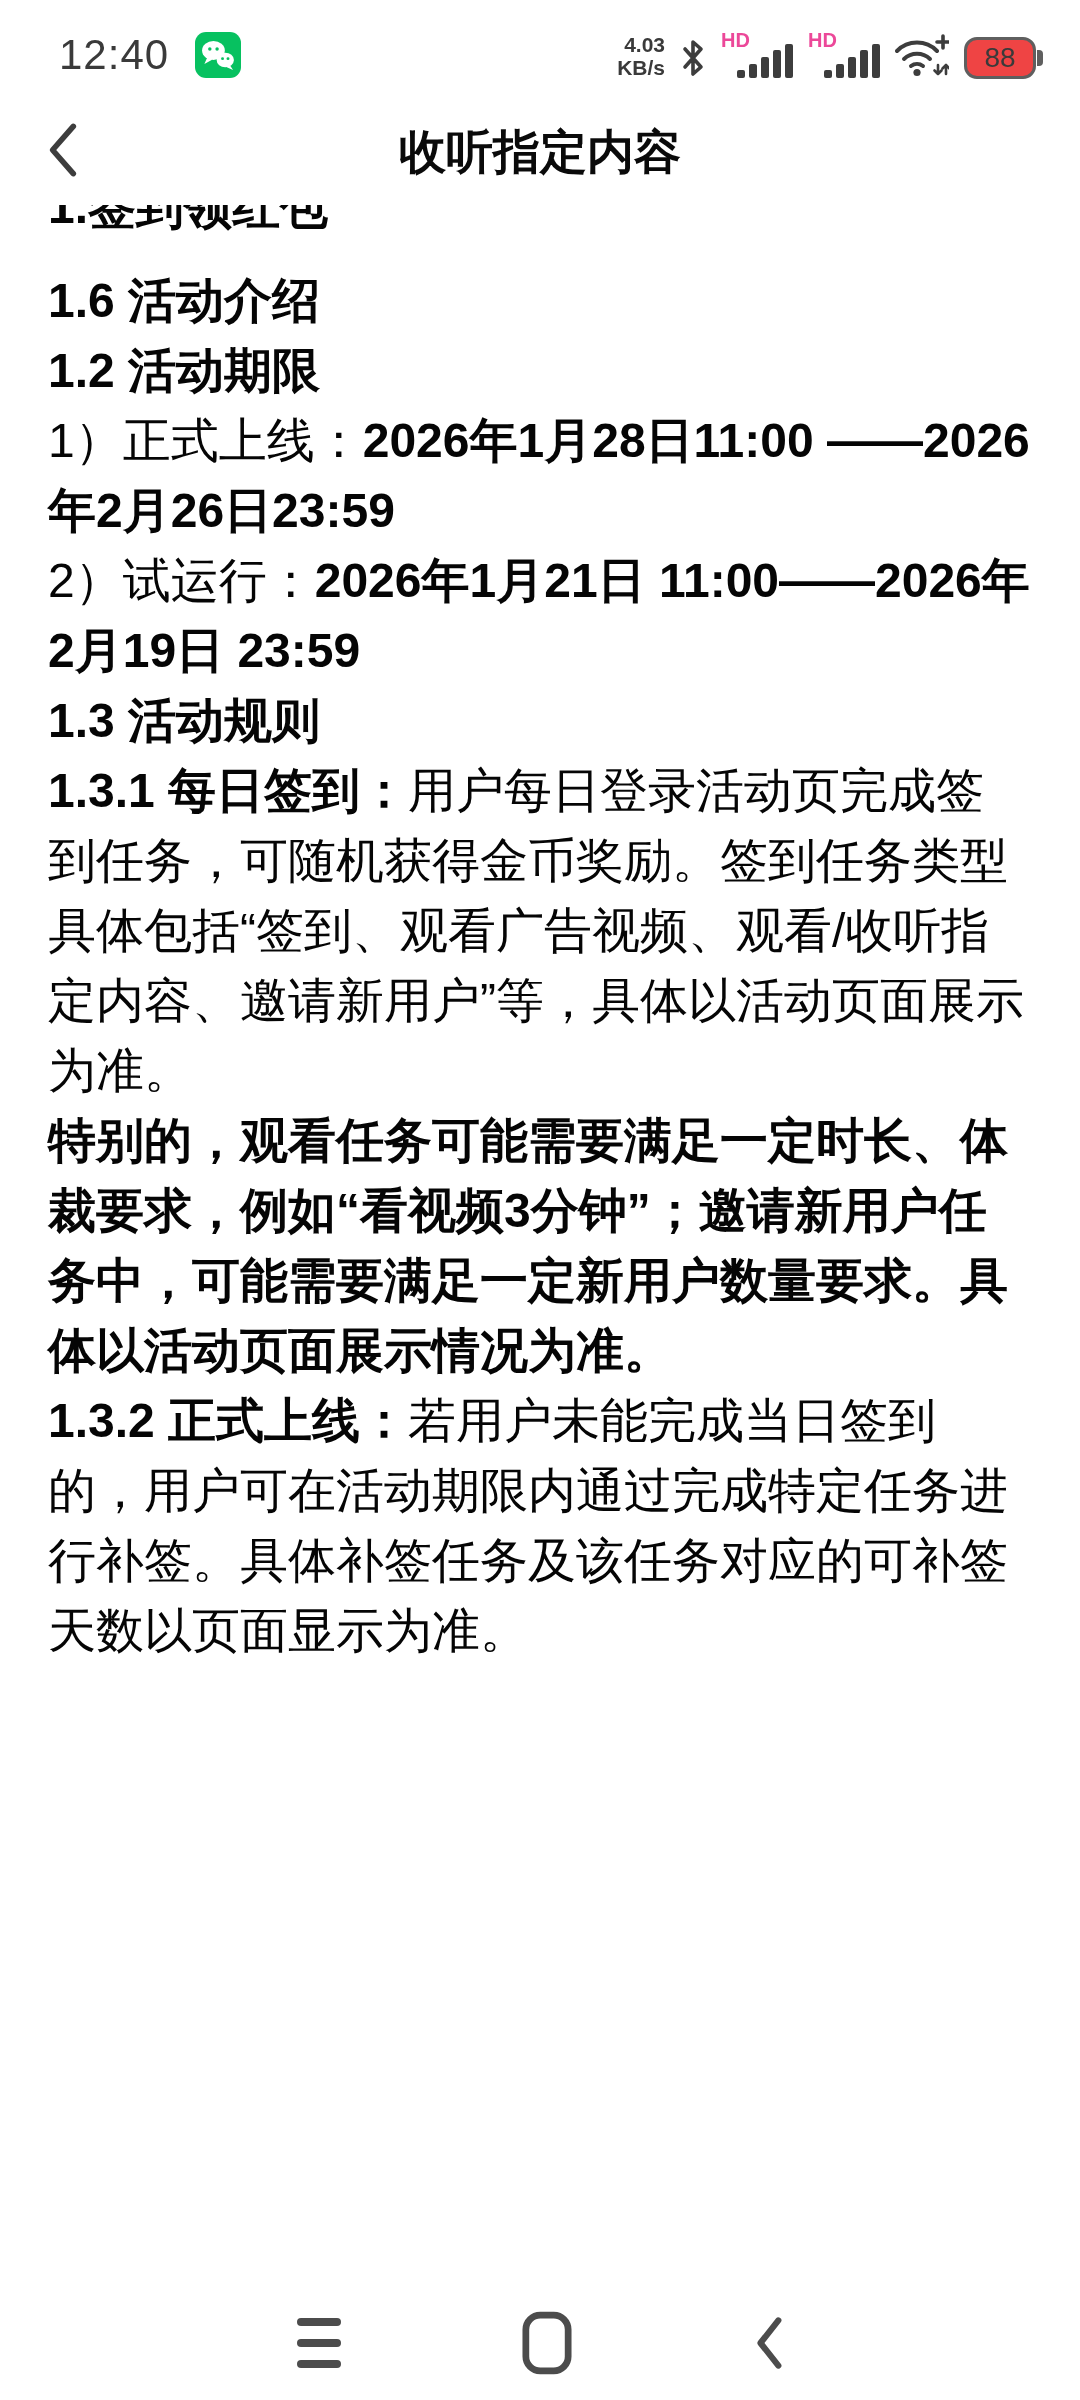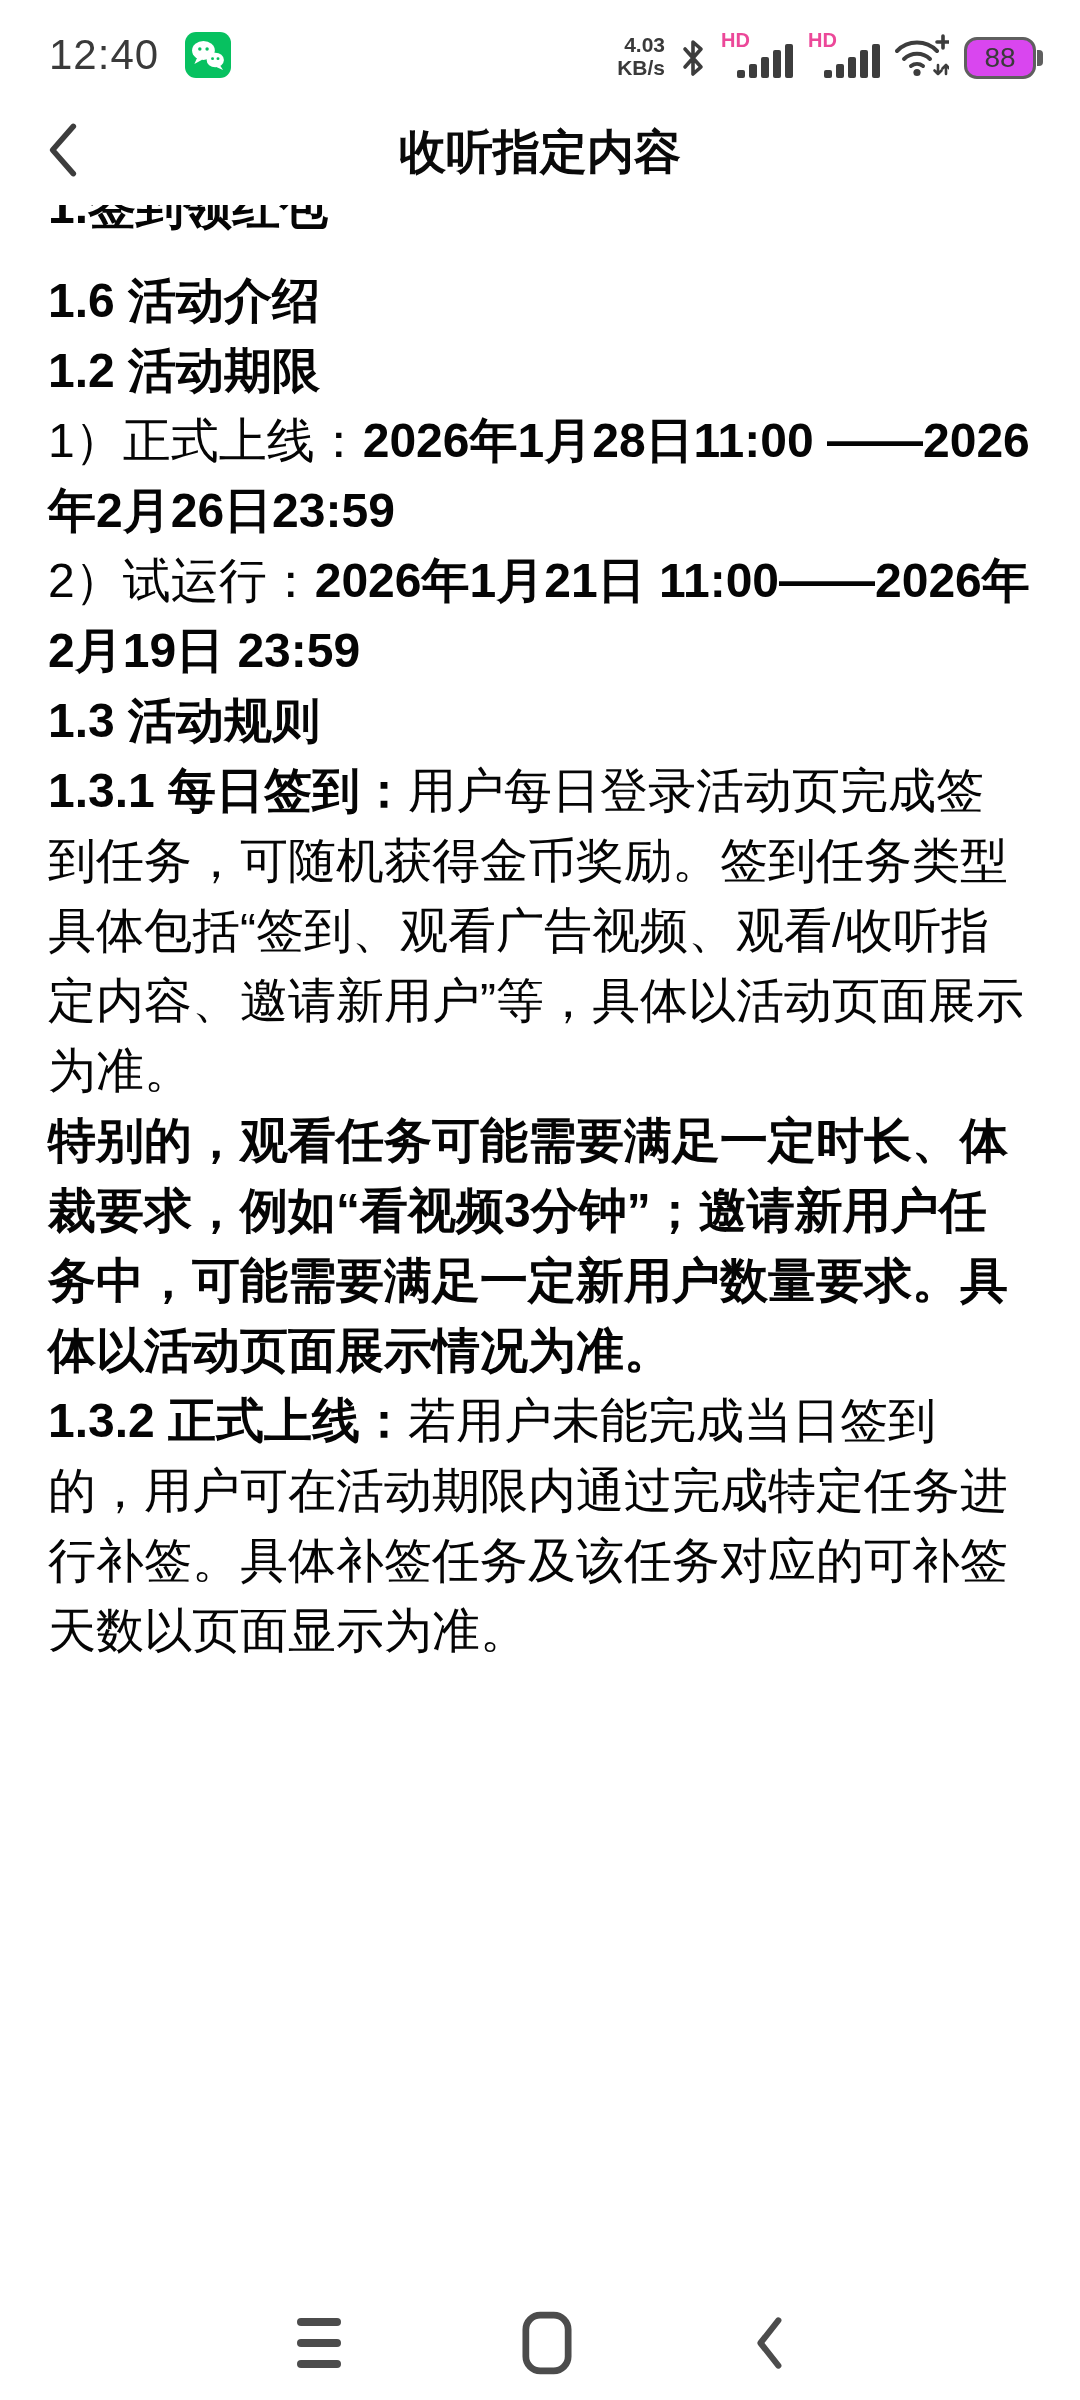--- a/index.html
+++ b/index.html
@@ -3,40 +3,40 @@
 <meta charset="utf-8">
 <style>
   html,body{margin:0;padding:0;}
   body{
     width:1080px;height:2400px;position:relative;overflow:hidden;
     background:#ffffff;color:#050505;
     font-family:"Liberation Sans","DejaVu Sans",sans-serif;
   }
   
   .status-bar{
-    position:absolute;top:0;left:1px;right:0;height:96px;
+    position:absolute;top:0;left:11px;right:0;height:96px;
     display:flex;align-items:center;
     padding:14px 34px 0 48px;box-sizing:border-box;color:#3d3d3d;
   }
   .time{font-size:42px;letter-spacing:1px;color:#3a3a3a;}
   .wechat-badge{
     width:46px;height:46px;margin-left:26px;border-radius:11px;
     background:#07C160;display:flex;align-items:center;justify-content:center;
   }
   .sb-right{margin-left:auto;display:flex;align-items:flex-end;gap:15px;}
   .net-speed{display:flex;flex-direction:column;align-items:flex-end;
     font-size:21px;font-weight:700;line-height:23px;color:#3a3a3a;}
   .icon-stroke{stroke:#3d3d3d;fill:none;stroke-linecap:round;stroke-linejoin:round;}
   .sim{position:relative;width:72px;height:48px;}
   .sim .hd{position:absolute;top:-1px;left:0;font-size:20px;font-weight:700;line-height:20px;color:#ec4899;}
   .sim svg{position:absolute;right:0;bottom:1px;}
   .bars rect{fill:#3d3d3d;}
   .battery{
     position:relative;width:72px;height:42px;margin-right:10px;
-    border:3.5px solid #5f5f5f;border-radius:13px;background:#d946ef;
+    border:3.5px solid #5f5f5f;border-radius:13px;background:#ef4444;
     display:flex;align-items:center;justify-content:center;
     font-size:28px;color:#3a3a3a;box-sizing:border-box;
   }
   .battery::after{
     content:"";position:absolute;right:-10px;top:50%;transform:translateY(-50%);
     width:6px;height:16px;background:#5f5f5f;border-radius:0 4px 4px 0;
   }
   
   .header{position:absolute;top:96px;left:0;right:0;height:108px;}
   .back-btn{position:absolute;left:46px;top:50%;transform:translateY(-50%);

